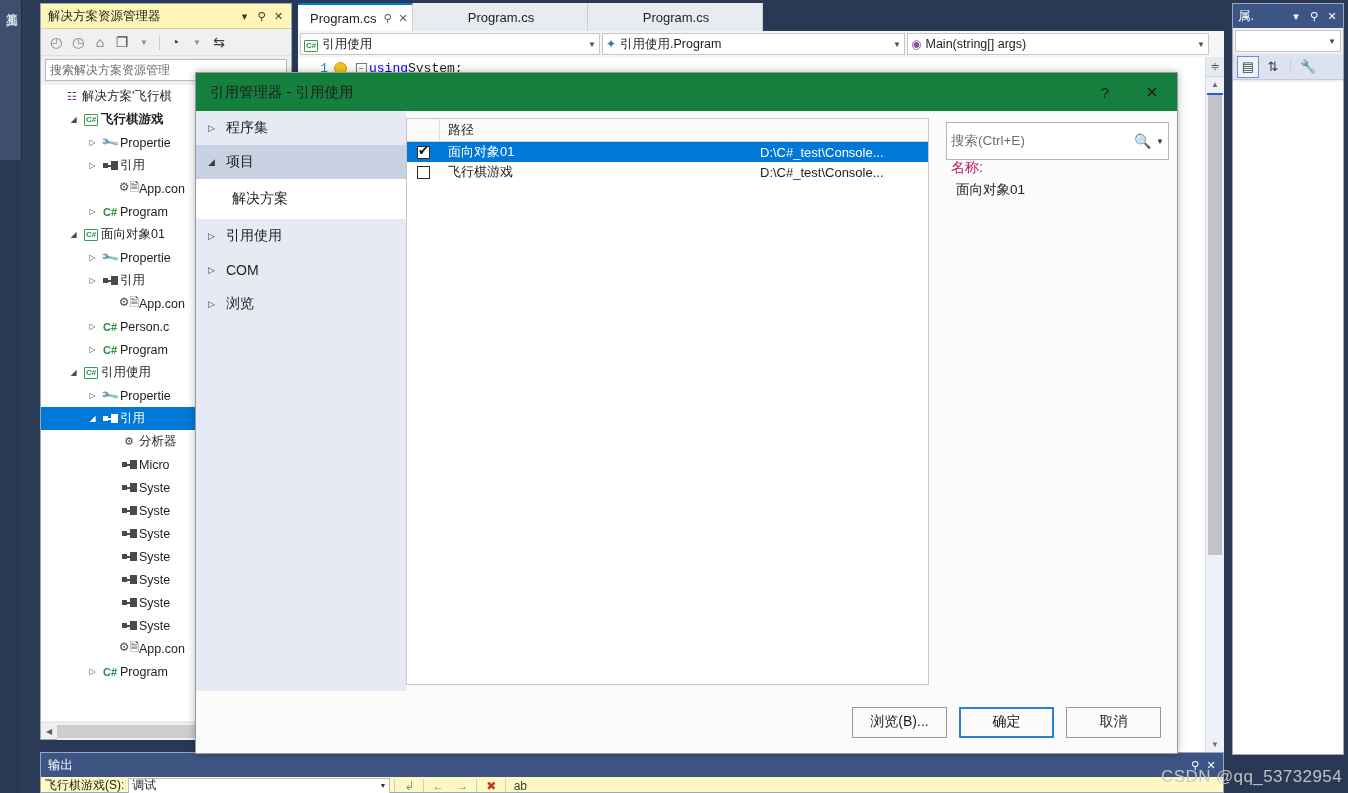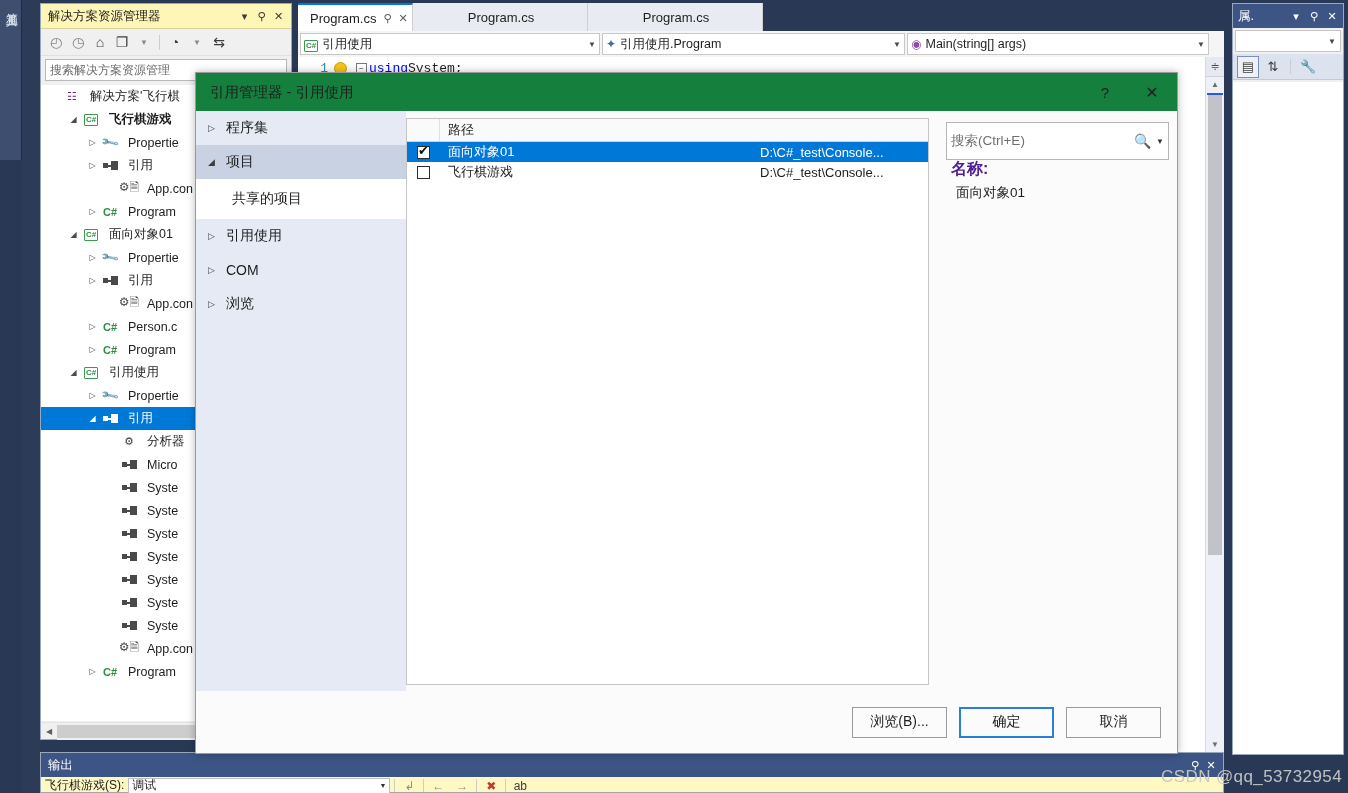--- a/index.html
+++ b/index.html
@@ -62,21 +62,21 @@
   .tnode {
     height:23px; display:flex; align-items:center; white-space:nowrap;
     font-size:12.5px; color:#1e1e1e; padding-right:2px;
   }
   .tnode.sel { background:#0078d7; color:#fff; }
   .tnode .arrow {
     width:15px; text-align:center; font-size:8px; color:#4b4b4b; flex:none;
   }
   .tnode.sel .arrow { color:#fff; }
   .tnode .ico { width:20px; flex:none; display:flex; align-items:center; justify-content:center; }
-  .tnode .lbl { overflow:hidden;margin-left:8px; }
+  .tnode .lbl { overflow:hidden; }
   .tnode.bold .lbl { font-weight:bold; }
   .cs-badge {
     display:inline-block; border:1.3px solid #3a9b4e; color:#2e8b44;
     font-size:8px; font-weight:bold; line-height:10px; padding:0 1px; border-radius:1px;
     background:#fff;
   }
   .ref-ico { display:inline-block; position:relative; width:15px; height:9px; }
   .ref-ico i { position:absolute; background:#4a4a4a; display:block; }
   .ref-ico i.a { left:0; top:2px; width:5px; height:5px; }
   .ref-ico i.b { left:5px; top:4px; width:3px; height:1.5px; }
@@ -222,21 +222,21 @@
 
   
   #dlg-detail { position:absolute; left:745px; top:0; right:0; bottom:0; }
   #dlg-search {
     margin:11px 8px 0 5px; height:38px; background:#fff; border:1px solid #b5b5b5;
     display:flex; align-items:center; padding:16px 4px; color:#6f6f6f; font-size:13.5px;
   }
   #dlg-search .mag { margin-left:auto; color:#1f4b8e; font-size:14px; padding:0 2px;}
   #dlg-search .caret { color:#333; font-size:8px; padding-left:2px;}
   #detail-body { position:absolute; left:5px; right:8px; top:48px; bottom:6px; }
-  .dt-label { font-size:16px; font-weight:bold; color:#4c1d95; padding-left:5px; }
+  .dt-label { font-size:14px; font-weight:normal; color:#be185d; padding-left:5px; }
   .dt-value { font-size:13.5px; color:#1e1e1e; padding-left:10px; margin-top:4px; }
 
   #dlg-footer {
     position:absolute; left:11px; right:0; bottom:0; height:62px;
     display:flex; align-items:center; justify-content:flex-end; gap:12px; padding-right:16px;
   }
   .fbtn {
     width:95px; height:31px; background:#fbfbfb; border:1px solid #9a9a9a;
     font-size:14px; color:#1e1e1e; display:flex; align-items:center; justify-content:center;
     font-family:"Liberation Sans",sans-serif;
@@ -620,21 +620,21 @@
     <div id="dlg-nav">
         <div class="nav-item">
           <span class="tri">▷</span>
           <span>程序集</span>
         </div>
         <div class="nav-item selected">
           <span class="tri">◢</span>
           <span>项目</span>
         </div>
         <div class="nav-sub">
-          <span>共享的项目</span>
+          <span>解决方案</span>
         </div>
         <div class="nav-item">
           <span class="tri">▷</span>
           <span>引用使用</span>
         </div>
         <div class="nav-item">
           <span class="tri">▷</span>
           <span>COM</span>
         </div>
         <div class="nav-item">

